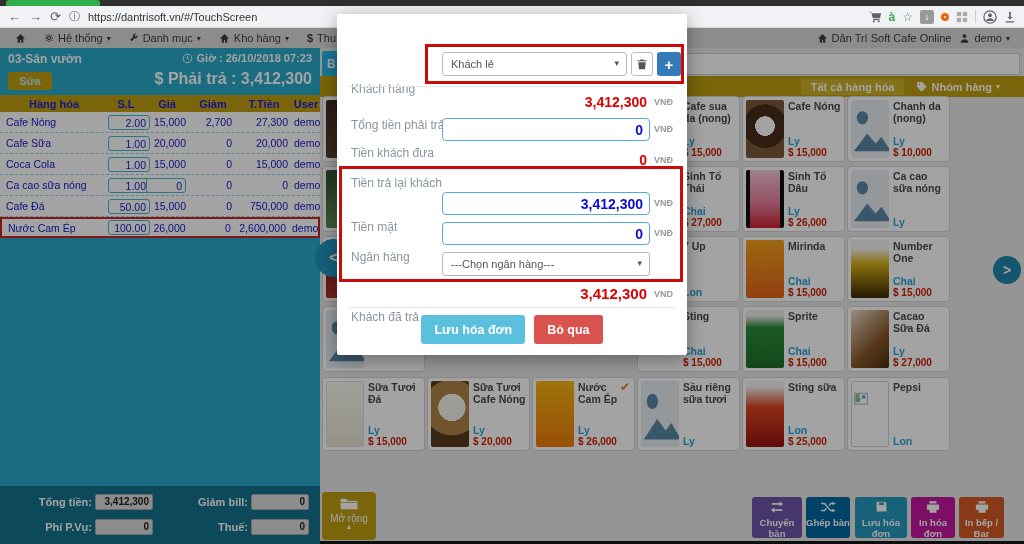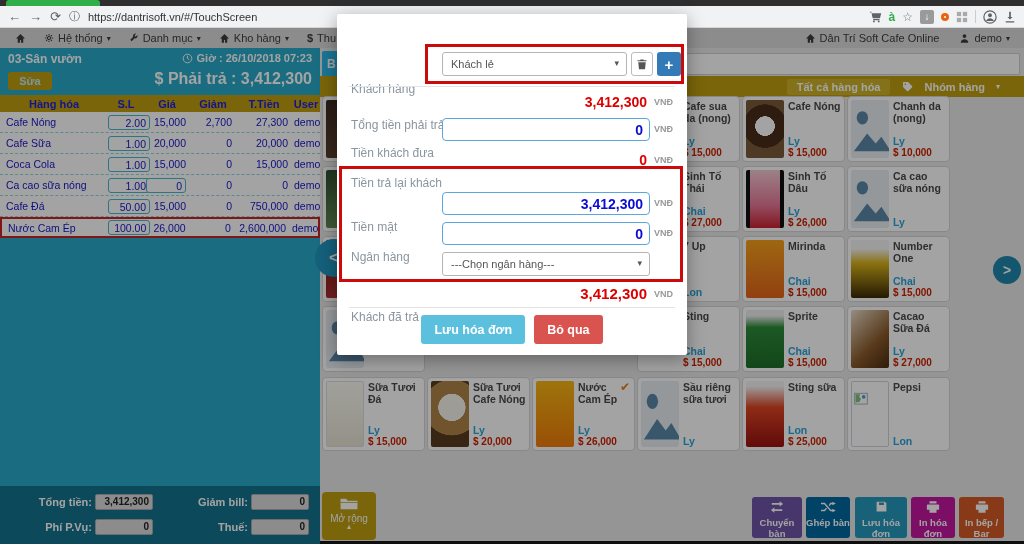--- a/index.html
+++ b/index.html
@@ -23,21 +23,21 @@
   
   .page{position:absolute;left:0;top:28px;width:1024px;height:516px;background:#eaeaea;}
   .dim{position:absolute;inset:0;background:rgba(0,0,0,0.36);z-index:40;pointer-events:none;}
   
   .navbar{position:absolute;left:0;top:0;width:1024px;height:20px;background:#dcdcdc;display:flex;align-items:center;padding:0 6px;font-size:11px;color:#3c3c3c;}
   .nav-item{display:flex;align-items:center;gap:4px;padding:0 9px;height:20px;cursor:pointer;}
   .nav-item.active{background:#f0ad4e;color:#fff;}
   .nav-ic{display:inline-flex;align-items:center;}
   .ic-txt{font-weight:bold;font-size:11px;}
   .nav-caret{font-size:8px;color:inherit;}
-  .nav-right{margin-left:auto;display:flex;align-items:center;gap:20px;padding-right:8px;}
+  .nav-right{margin-left:auto;display:flex;align-items:center;gap:8px;padding-right:8px;}
   .nav-right .grp{display:flex;align-items:center;gap:4px;}
   
   .left-panel{position:absolute;left:0;top:20px;width:320px;height:496px;background:#29a9c8;}
   .lp-head{position:relative;height:47px;color:#fff;}
   .lp-name{position:absolute;left:8px;top:4px;font-size:12px;font-weight:bold;}
   .lp-time{position:absolute;right:8px;top:4px;font-size:11px;font-weight:bold;display:flex;gap:4px;align-items:center;}
   .btn-sua{position:absolute;left:8px;top:24px;width:44px;height:18px;background:#bf9f10;color:#bfe9f8;font-size:11px;font-weight:bold;text-align:center;line-height:18px;border-radius:3px;}
   .lp-pay{position:absolute;right:8px;top:22px;font-size:16px;font-weight:bold;}
   .thead,.trow{display:flex;align-items:center;}
   .thead{height:17px;background:#bf9f10;color:#2222d8;font-weight:bold;font-size:11px;}
@@ -53,21 +53,21 @@
   .tot-row{position:absolute;display:flex;align-items:center;}
   .tot-lab{text-align:right;}
   .tot-box{width:58px;height:16px;background:#dcdcdc;border:1px solid #aaa;color:#222;font-weight:bold;font-size:10px;text-align:right;padding:1px 3px;border-radius:2px;margin-left:3px;}
   
   .right-panel{position:absolute;left:320px;top:20px;width:704px;height:496px;background:#eaeaea;}
   .side-b{position:absolute;left:2px;top:3px;width:30px;height:28px;background:#29b7e9;color:#fff;font-weight:bold;font-size:12px;padding:6px 0 0 5px;border-radius:2px;}
   .search{position:absolute;left:34px;top:5px;width:666px;height:22px;border:1px solid #cfcfcf;border-radius:2px;background:#fff;font-size:11px;color:#444;padding:0 6px;font-family:inherit;}
   .search::placeholder{color:#9a9a9a;}
   .catbar{position:absolute;left:0;top:28px;width:704px;height:21px;background:#bf9f10;display:flex;align-items:center;justify-content:flex-end;gap:12px;padding-right:24px;color:#fff;font-size:11px;}
   .btn-all{background:#cdb22a;padding:2px 10px;border-radius:2px;color:#fff;font-weight:bold;}
-  .grp-btn{display:flex;align-items:center;gap:11px;font-weight:bold;}
+  .grp-btn{display:flex;align-items:center;gap:4px;font-weight:bold;}
   .pcard{position:absolute;width:103px;background:#fff;border:1px solid #d5d5d5;border-radius:4px;display:flex;padding:3px;}
   .pimg{width:38px;height:100%;min-height:50px;border-radius:2px;flex:0 0 38px;margin-right:4px;position:relative;overflow:hidden;}
   .ptxt{flex:1;display:flex;flex-direction:column;min-width:0;}
   .pname{font-size:10.5px;font-weight:bold;color:#4a4a4a;line-height:12px;}
   .punit{margin-top:auto;font-size:10.5px;font-weight:bold;color:#2aa3d8;}
   .pprice{font-size:10px;font-weight:bold;color:#cc2200;}
   .pbadge{position:absolute;top:2px;right:4px;color:#e87c1e;font-size:12px;font-weight:bold;z-index:2;}
   .photo-dark{background:linear-gradient(135deg,#3a2a22,#6b4a33);}
   .photo-green{background:linear-gradient(135deg,#2e4d2e,#7fae6a);}
   .photo-red{background:linear-gradient(135deg,#7a1010,#cc4444);}

